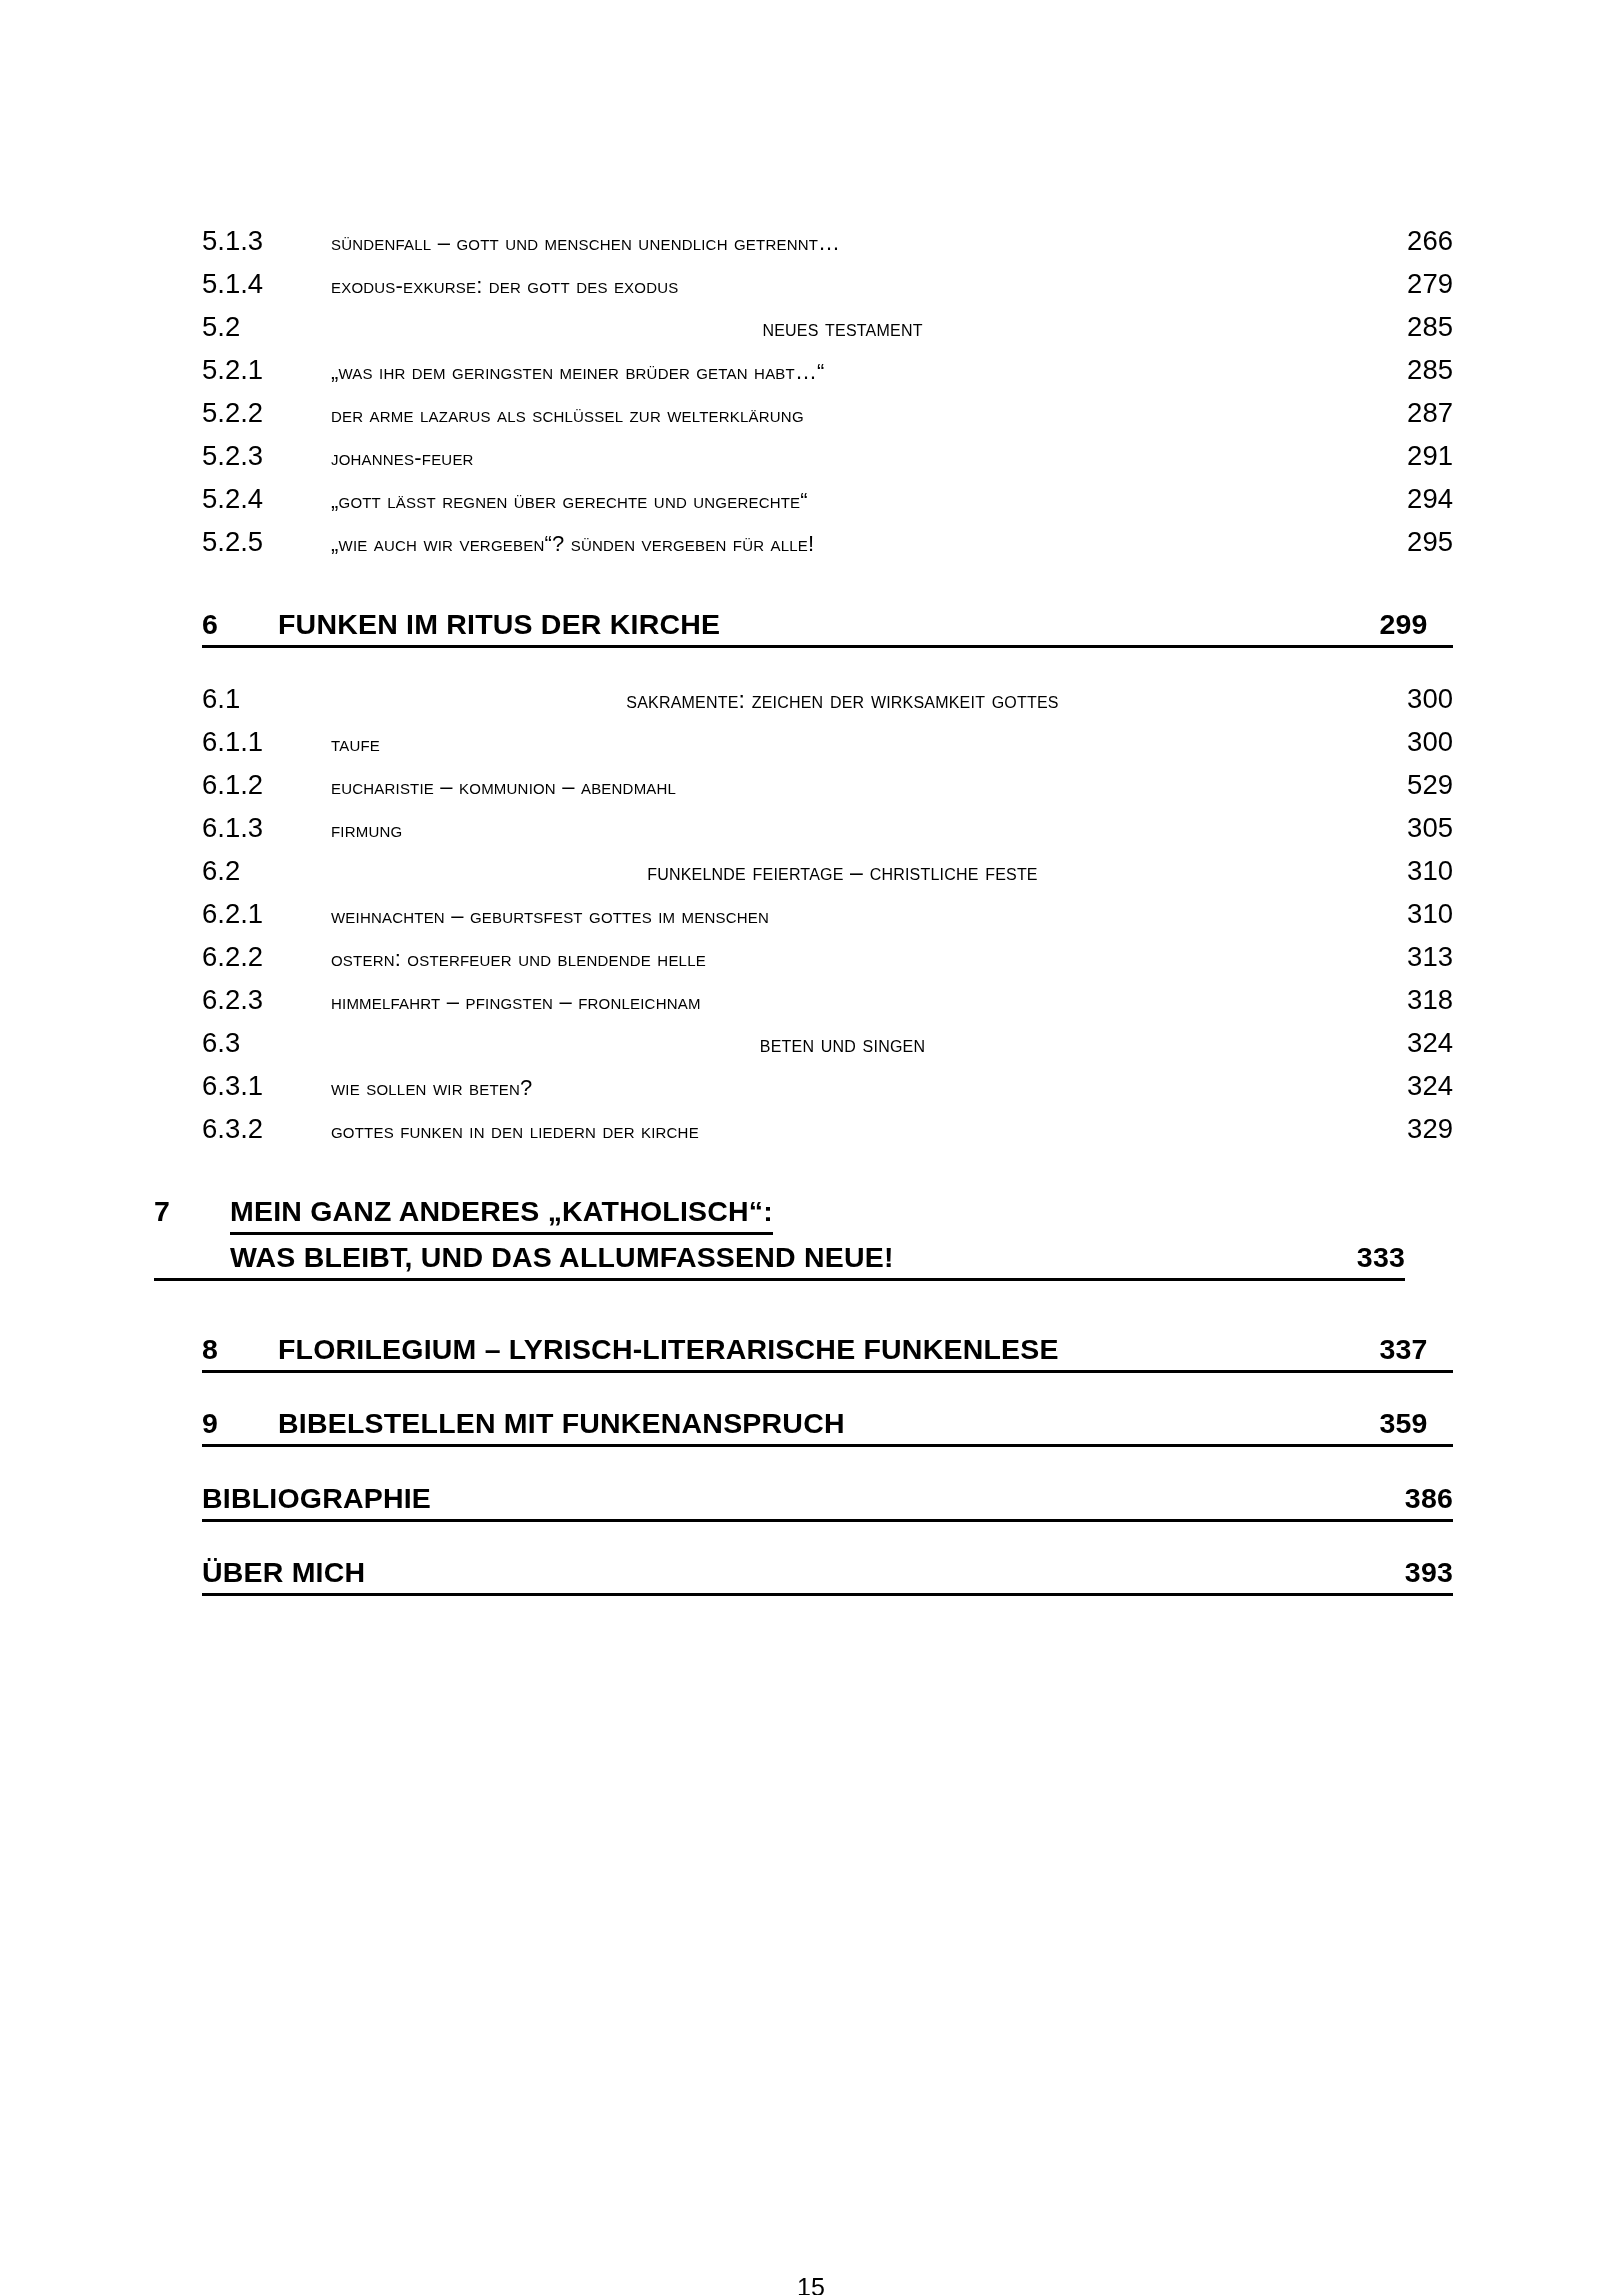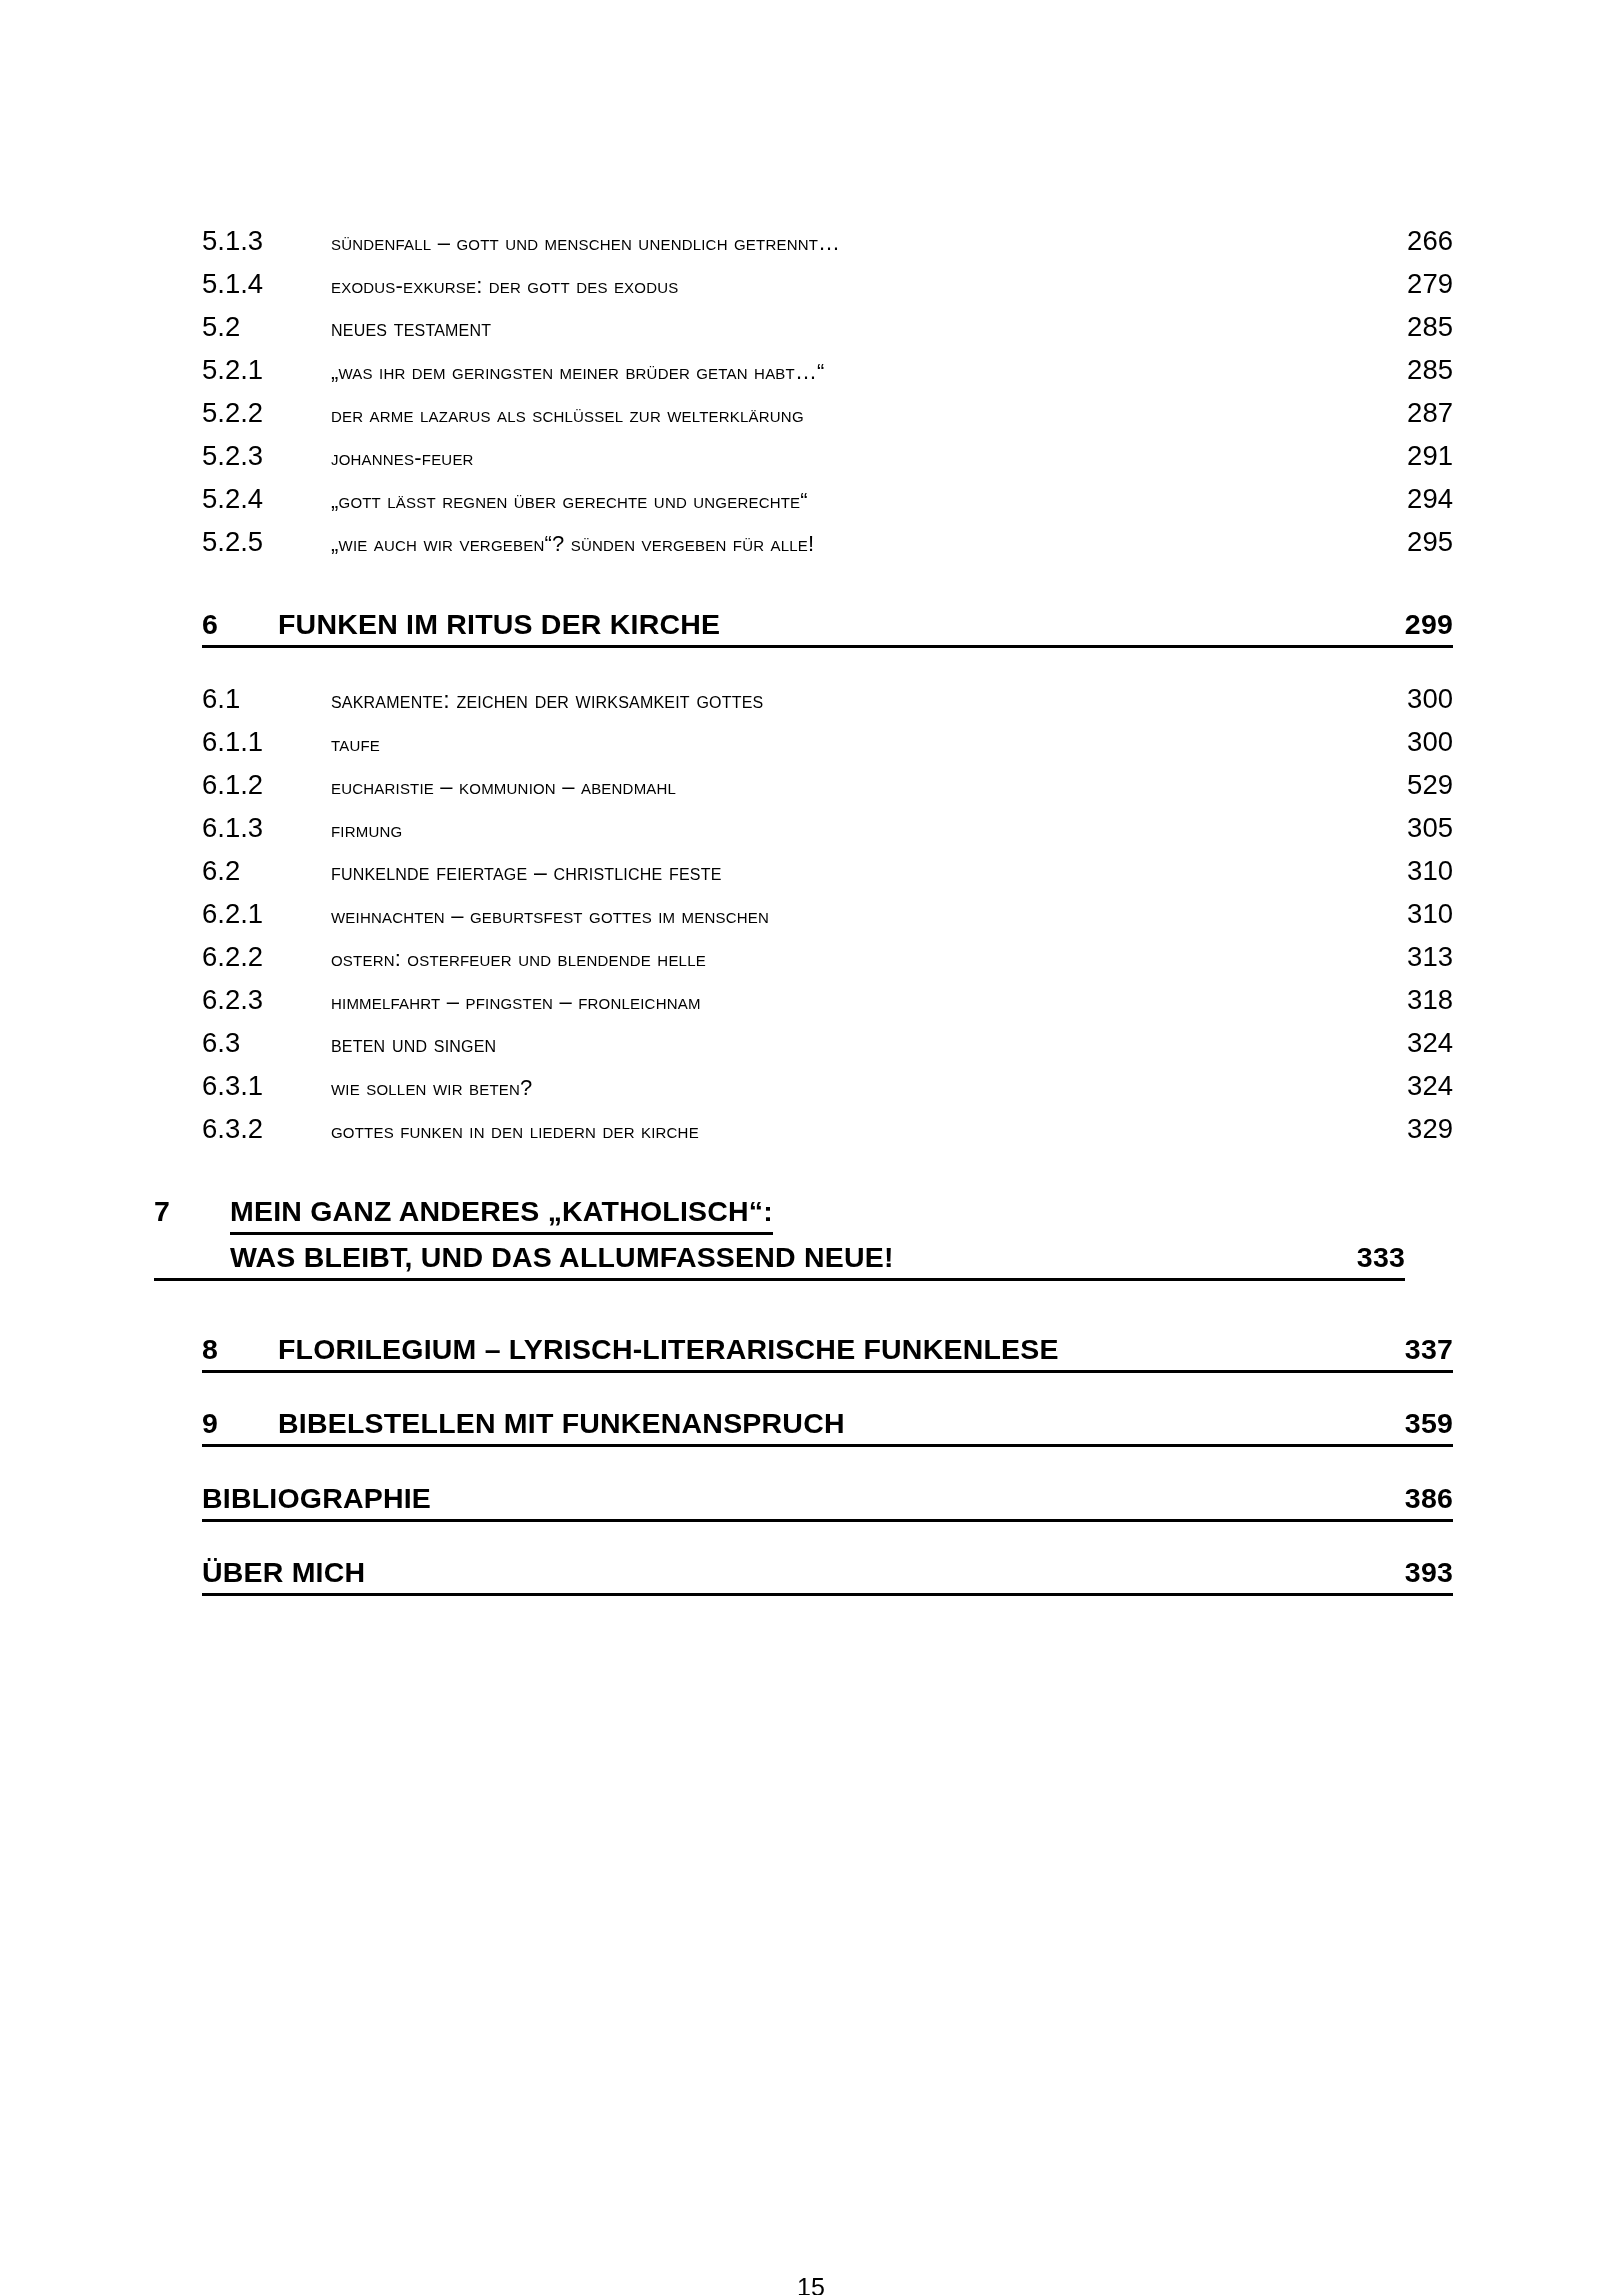--- a/index.html
+++ b/index.html
@@ -80,35 +80,36 @@
     line-height: 43px;
     font-weight: 400;
     height: 43px;
   }
   .lvl2 .num { font-size: 27.5px; }
   .lvl2 .title {
     font-size: 23px;
     font-variant: small-caps;
     text-transform: lowercase;
     letter-spacing: 0.2px;
+    text-align: center;
   }
   .lvl2 .page { font-size: 27.5px; }
 
   
   .lvl1 {
     font-size: 28.5px;
     line-height: 44px;
     font-weight: 700;
     height: 46px;
     border-bottom: 3.2px solid #000;
     letter-spacing: 0.2px;
   }
   .lvl1 .num { width: 76px; }
   .lvl1 .title { text-transform: uppercase; }
-  .lvl1 .page { width: 99px; }
+  .lvl1 .page { width: 99px; text-align: center; }
 
   
   .lvl1-multi-a {
     font-size: 28.5px;
     line-height: 44px;
     font-weight: 700;
     height: 46px;
     letter-spacing: 0.2px;
     display: flex;
   }

